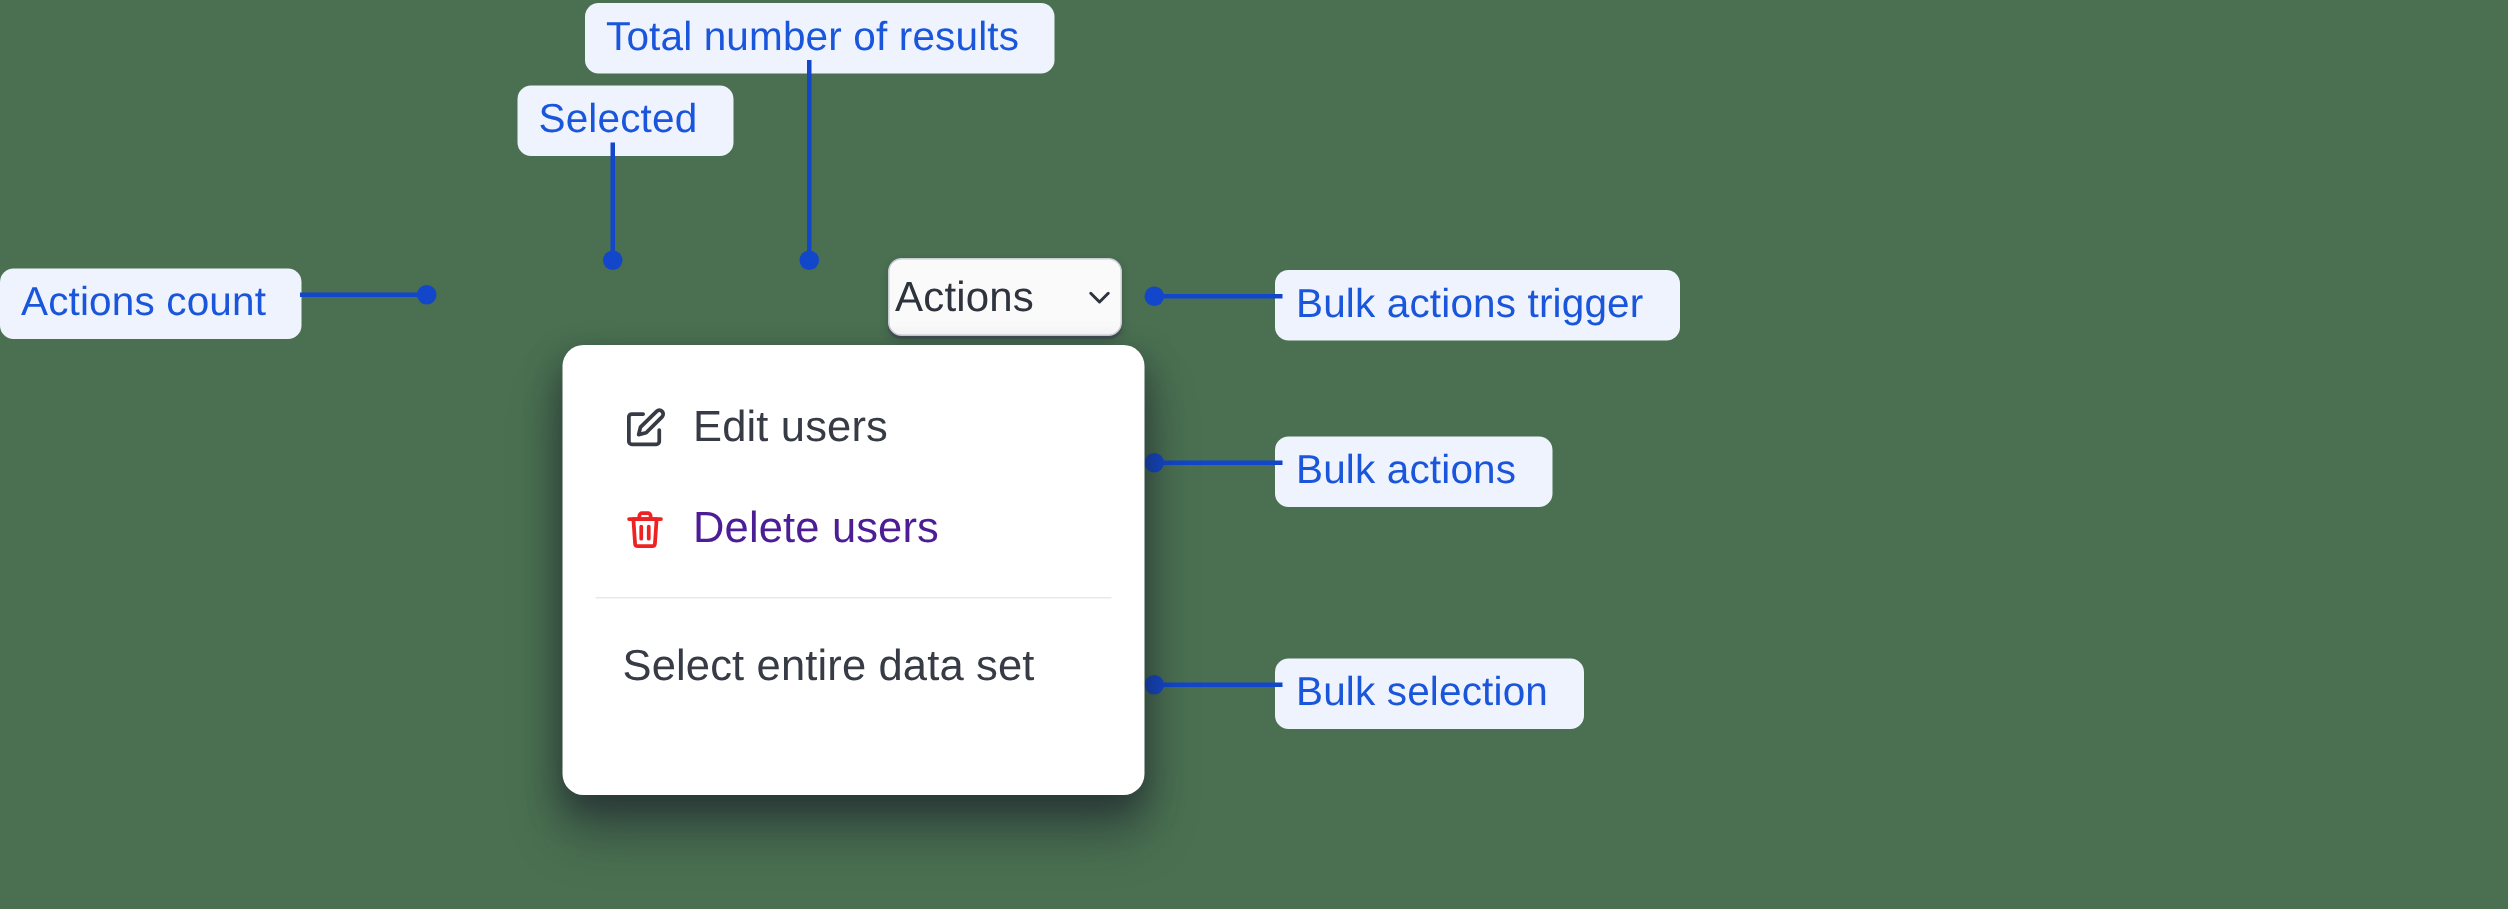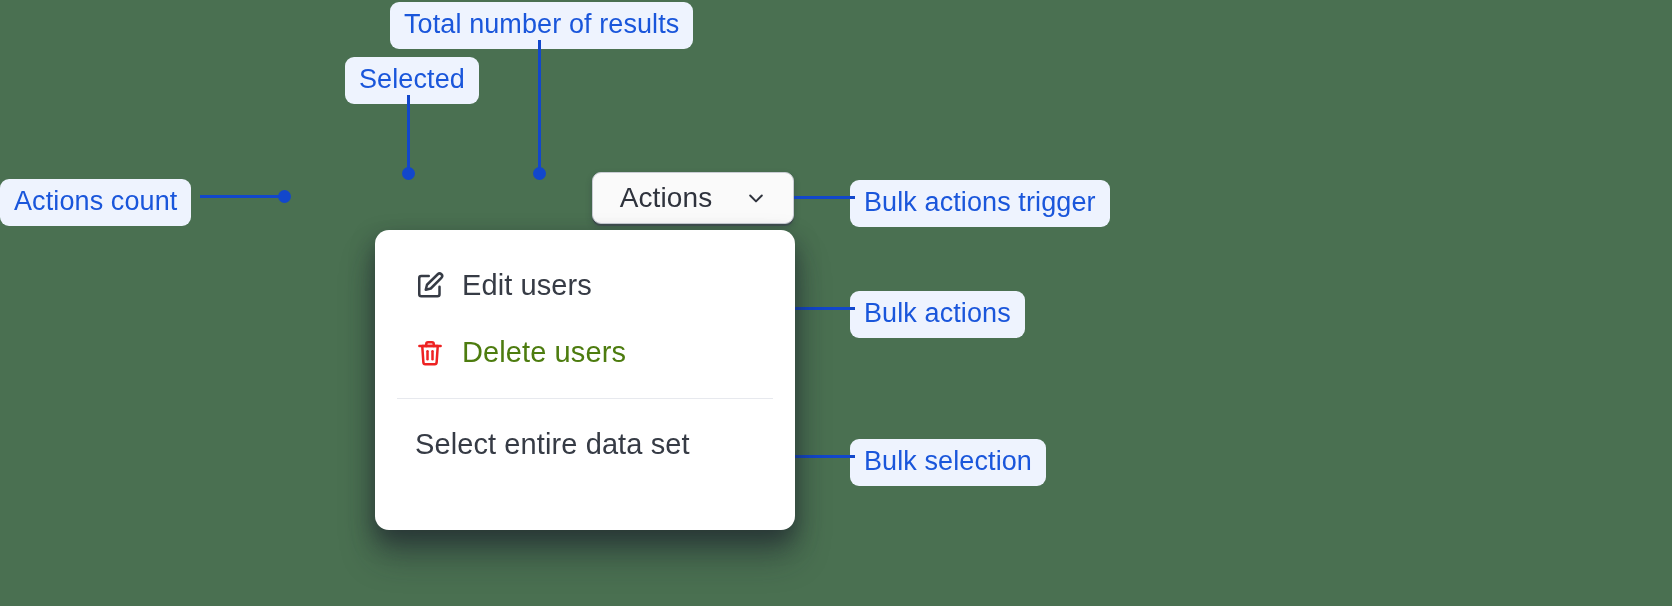--- a/index.html
+++ b/index.html
@@ -21,21 +21,21 @@
 
   
   .callout {
     position: absolute;
     background: #eef3fe;
     color: #1a56db;
     font-size: 27px;
     font-weight: 400;
     letter-spacing: .1px;
     border-radius: 9px;
-    padding: 7px 14px 9px 14px;
+    padding: 7px 24px 9px 14px;
     white-space: nowrap;
     line-height: 1.15;
   }
 
   
   .leader {
     position: absolute;
     background: #1247cc;
   }
   .leader.v { width: 3px; }
@@ -56,21 +56,21 @@
     font-size: 31px;
     color: #3f4450;
     letter-spacing: .2px;
     white-space: nowrap;
   }
 
   .actions-button {
     position: absolute;
     left: 592px;
     top: 172px;
-    width: 202px;
+    width: 156px;
     height: 52px;
     background: #fafafa;
     border: 1px solid #c9ccd4;
     border-radius: 9px;
     box-shadow: 0 2px 0 0 rgba(60,64,80,.55),
                 0 3px 6px rgba(40,44,58,.30);
     display: flex;
     align-items: center;
     justify-content: center;
     gap: 34px;
@@ -85,21 +85,21 @@
     width: 20px;
     height: 20px;
     display: block;
   }
 
   
   .menu-panel {
     position: absolute;
     left: 375px;
     top: 230px;
-    width: 420px;
+    width: 388px;
     height: 300px;
     background: #ffffff;
     border-radius: 14px;
     box-shadow: 0 10px 22px rgba(28,32,44,.55),
                 0 26px 34px rgba(28,32,44,.40);
     box-sizing: border-box;
     padding-top: 22px;
   }
   .menu-item {
     display: flex;
@@ -114,21 +114,21 @@
     height: 30px;
     flex: 0 0 30px;
     display: block;
   }
   .menu-item .mi-label {
     font-size: 29px;
     color: #363b45;
     letter-spacing: .1px;
     white-space: nowrap;
   }
-  .menu-item.danger .mi-label { color: #4d7c0f; }
+  .menu-item.danger .mi-label { color: #4c1d95; }
   .menu-item.no-icon { padding-left: 40px; }
 
   .menu-divider {
     height: 1px;
     background: #e7e9ee;
     margin: 12px 22px 12px 22px;
   }
 </style>
 </head>
 <body>

